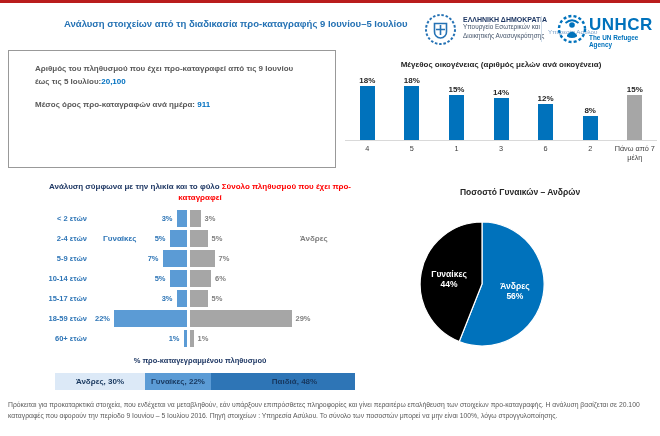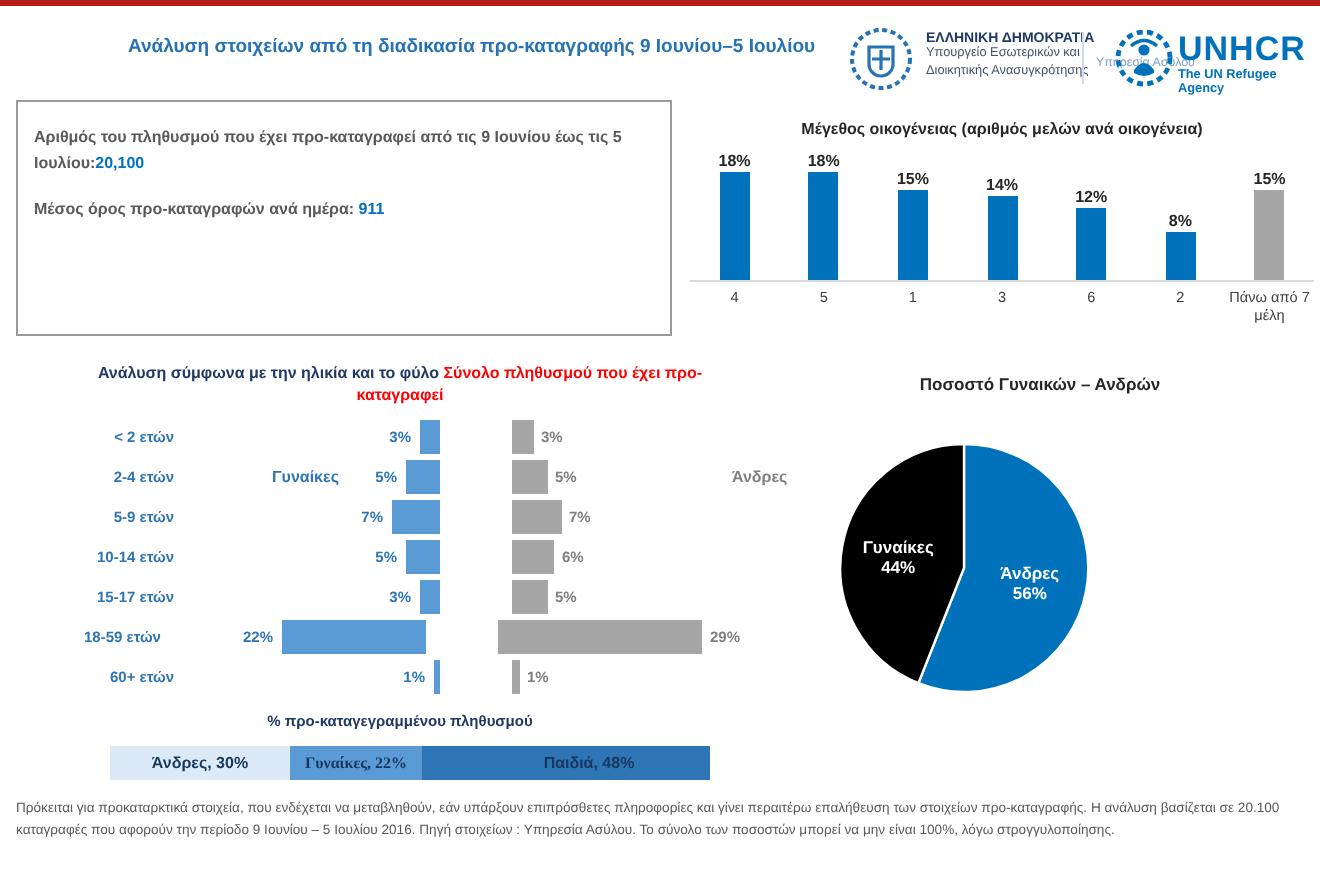--- a/index.html
+++ b/index.html
@@ -14,40 +14,40 @@
   .gov-dept { font-size:6.4px; color:#44546a; line-height:1.35; }
   .vdiv { position:absolute; left:541px; top:13px; height:26px; width:1px; background:#cfdce9; }
   .asylum { position:absolute; left:548px; top:25px; font-size:6.2px; color:#7ba0c9; }
   .unhcr-emblem { position:absolute; left:557px; top:11px; }
   .unhcr-text { position:absolute; left:589px; top:13px; }
   .unhcr-name { font-size:17px; font-weight:bold; color:#0072bc; letter-spacing:.5px; line-height:1; }
   .unhcr-tag { font-size:6.4px; font-weight:bold; color:#0072bc; margin-top:1px; }
 
   
   .stats-box { position:absolute; left:8px; top:47px; width:328px; height:118px; border:1px solid #999;
-               padding:12px 8px; font-size:8px; font-weight:bold; color:#595959; line-height:1.6; }
+               padding:12px 26px; font-size:8px; font-weight:bold; color:#595959; line-height:1.6; }
   .stats-box p + p { margin-top:10px; }
   .stat-value { color:#0070c0; }
 
   
   .fs-panel { position:absolute; left:345px; top:57px; width:312px; }
   .fs-title { text-align:center; font-size:8px; font-weight:bold; color:#262626; }
   .fs-bars { display:flex; height:68px; align-items:flex-end; border-bottom:1px solid #d9d9d9; margin-top:4px; }
   .fs-col { flex:1; display:flex; flex-direction:column; align-items:center; justify-content:flex-end; }
   .fs-val { font-size:8px; font-weight:bold; color:#262626; margin-bottom:1px; }
   .fs-bar { width:15px; }
   .fs-cats { display:flex; }
   .fs-cat { flex:1; text-align:center; font-size:7.3px; color:#404040; padding-top:3px; line-height:1.25; }
 
   
   .py-panel { position:absolute; left:30px; top:179px; width:340px; }
   .py-title { text-align:center; font-size:8px; font-weight:bold; line-height:1.35; color:#1f3864; }
   .py-title .hl { color:#ff0000; }
   .py-rows { margin-top:5px; }
-  .py-row { display:flex; align-items:center; height:20px;gap:33px; }
+  .py-row { display:flex; align-items:center; height:20px; }
   .py-age { width:65px; text-align:right; padding-right:8px; font-size:7.5px; font-weight:bold; color:#2e75b6; }
   .py-fz { width:92px; display:flex; justify-content:flex-end; align-items:center; position:relative; }
   .py-mz { flex:1; margin-left:3px; display:flex; align-items:center; position:relative; }
   .py-bar { height:17px; }
   .py-val { font-size:7.5px; font-weight:bold; }
   .py-val.f { color:#2e75b6; margin-right:4px; }
   .py-val.m { color:#7f7f7f; margin-left:4px; }
   .py-series-label { position:absolute; font-size:8px; font-weight:bold; white-space:nowrap; }
   .py-series-label.f { left:8px; color:#2e75b6; }
   .py-series-label.m { left:110px; color:#7f7f7f; }
@@ -226,21 +226,21 @@
           </div>
           <div class="py-mz">
             <div class="py-bar m" style="width: 3.5px; background: rgb(166, 166, 166);"></div>
             <span class="py-val m">1%</span>
           </div>
         </div>
       </div>
     <div class="py-caption">% προ-καταγεγραμμένου πληθυσμού</div>
     <div class="sb">
         <div class="sb-seg" style="width: 30%; background: rgb(220, 233, 247);">Άνδρες, 30%</div>
-        <div class="sb-seg" style="width: 22%; background: rgb(91, 155, 213); font-family: Liberation Serif, serif;">Γυναίκες, 22%</div>
+        <div class="sb-seg" style="width: 22%; background: rgb(91, 155, 213);">Γυναίκες, 22%</div>
         <div class="sb-seg" style="width: 48%; background: rgb(46, 117, 182); padding-left: 23px;">Παιδιά, 48%</div>
       </div>
   </div>
 
   <div class="pie-title">Ποσοστό Γυναικών – Ανδρών</div>
   <svg class="pie-svg" width="130" height="130" viewBox="0 0 130 130">
       <path d="M65,65 L65.0,3.0 A62,62 0 1 1 42.2,122.6 Z" fill="#0072bc" stroke="#fff" stroke-width="1.2"></path>
       <text class="pie-label" x="97.8869771543965" y="70.27352641233007"><tspan x="97.8869771543965">Άνδρες</tspan><tspan x="97.8869771543965" dy="10">56%</tspan></text>
       <path d="M65,65 L42.2,122.6 A62,62 0 0 1 65.0,3.0 Z" fill="#000000" stroke="#fff" stroke-width="1.2"></path>
       <text class="pie-label" x="32.113022845603496" y="57.72647358766995"><tspan x="32.113022845603496">Γυναίκες</tspan><tspan x="32.113022845603496" dy="10">44%</tspan></text>

